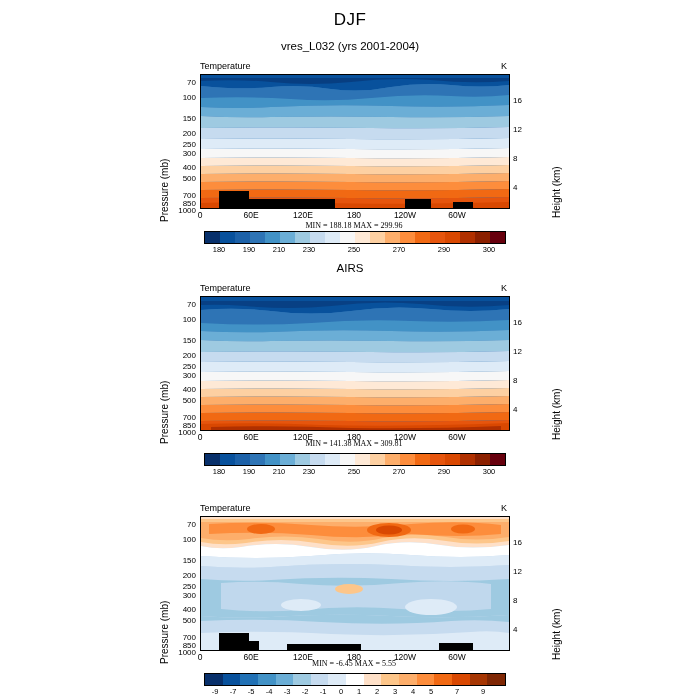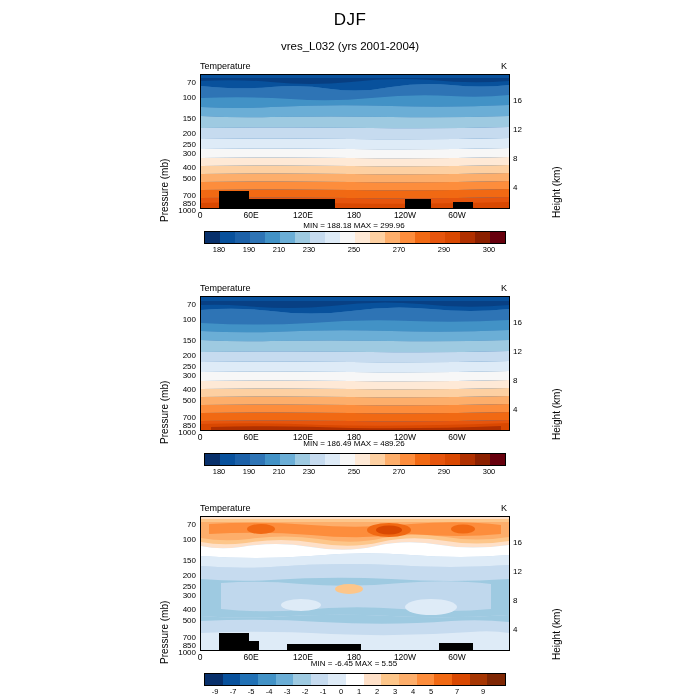--- a/index.html
+++ b/index.html
@@ -82,20 +82,21 @@
     position: absolute;
     font-size: 8.5px;
     text-align: center;
     white-space: nowrap;
   }
   .minmax {
     position: absolute;
     font-size: 8px;
     text-align: center;
     white-space: nowrap;
+    font-family: Liberation Serif, serif;
   }
   .cbar {
     position: absolute;
     height: 11px;
     border: 1px solid #000;
     box-sizing: content-box;
     display: flex;
   }
   .cbar div {
     height: 100%;
@@ -205,20 +206,21 @@
   <div class="cbar-tick" style="left:237px;top:205px;width:24px;">190</div>
   <div class="cbar-tick" style="left:267px;top:205px;width:24px;">210</div>
   <div class="cbar-tick" style="left:297px;top:205px;width:24px;">230</div>
   <div class="cbar-tick" style="left:342px;top:205px;width:24px;">250</div>
   <div class="cbar-tick" style="left:387px;top:205px;width:24px;">270</div>
   <div class="cbar-tick" style="left:432px;top:205px;width:24px;">290</div>
   <div class="cbar-tick" style="left:477px;top:205px;width:24px;">300</div>
 </div>
 
 <div class="panel" style="top:262px;height:215px;">
+  <div class="panel-title">AIRS</div>
 
   <div class="plot-label-left" style="left:200px;top:21px;">Temperature</div>
   <div class="plot-label-right" style="left:501px;top:21px;">K</div>
 
   <div class="axis-title-left" style="left:159px;top:182px;">Pressure (mb)</div>
   <div class="axis-title-right" style="left:551px;top:178px;">Height (km)</div>
 
   <div class="plot-frame" style="left:200px;top:34px;width:308px;height:133px;">
     <svg class="contour" width="308" height="133" viewBox="0 0 308 133" preserveAspectRatio="none">
       <rect x="0" y="0" width="308" height="133" fill="#2e74b5"></rect>
@@ -259,21 +261,21 @@
   <div class="ytick-label-right" style="left:513px;top:114px;">8</div>
   <div class="ytick-label-right" style="left:513px;top:143px;">4</div>
 
   <div class="xtick-label" style="left:188px;top:170px;width:24px;">0</div>
   <div class="xtick-label" style="left:239px;top:170px;width:24px;">60E</div>
   <div class="xtick-label" style="left:290px;top:170px;width:26px;">120E</div>
   <div class="xtick-label" style="left:342px;top:170px;width:24px;">180</div>
   <div class="xtick-label" style="left:392px;top:170px;width:26px;">120W</div>
   <div class="xtick-label" style="left:444px;top:170px;width:26px;">60W</div>
 
-  <div class="minmax" style="left:254px;top:177px;width:200px;">MIN = 186.49  MAX = 489.26</div>
+  <div class="minmax" style="left:254px;top:177px;width:200px;">MIN = 141.38  MAX = 309.81</div>
 
   <div class="cbar" style="left:204px;top:191px;width:300px;">
     <div style="background:#08306b"></div>
       <div style="background:#08519c"></div>
       <div style="background:#1c61a8"></div>
       <div style="background:#2e74b5"></div>
     <div style="background:#4292c6"></div>
       <div style="background:#6baed6"></div>
       <div style="background:#9ecae1"></div>
       <div style="background:#c6dbef"></div>

